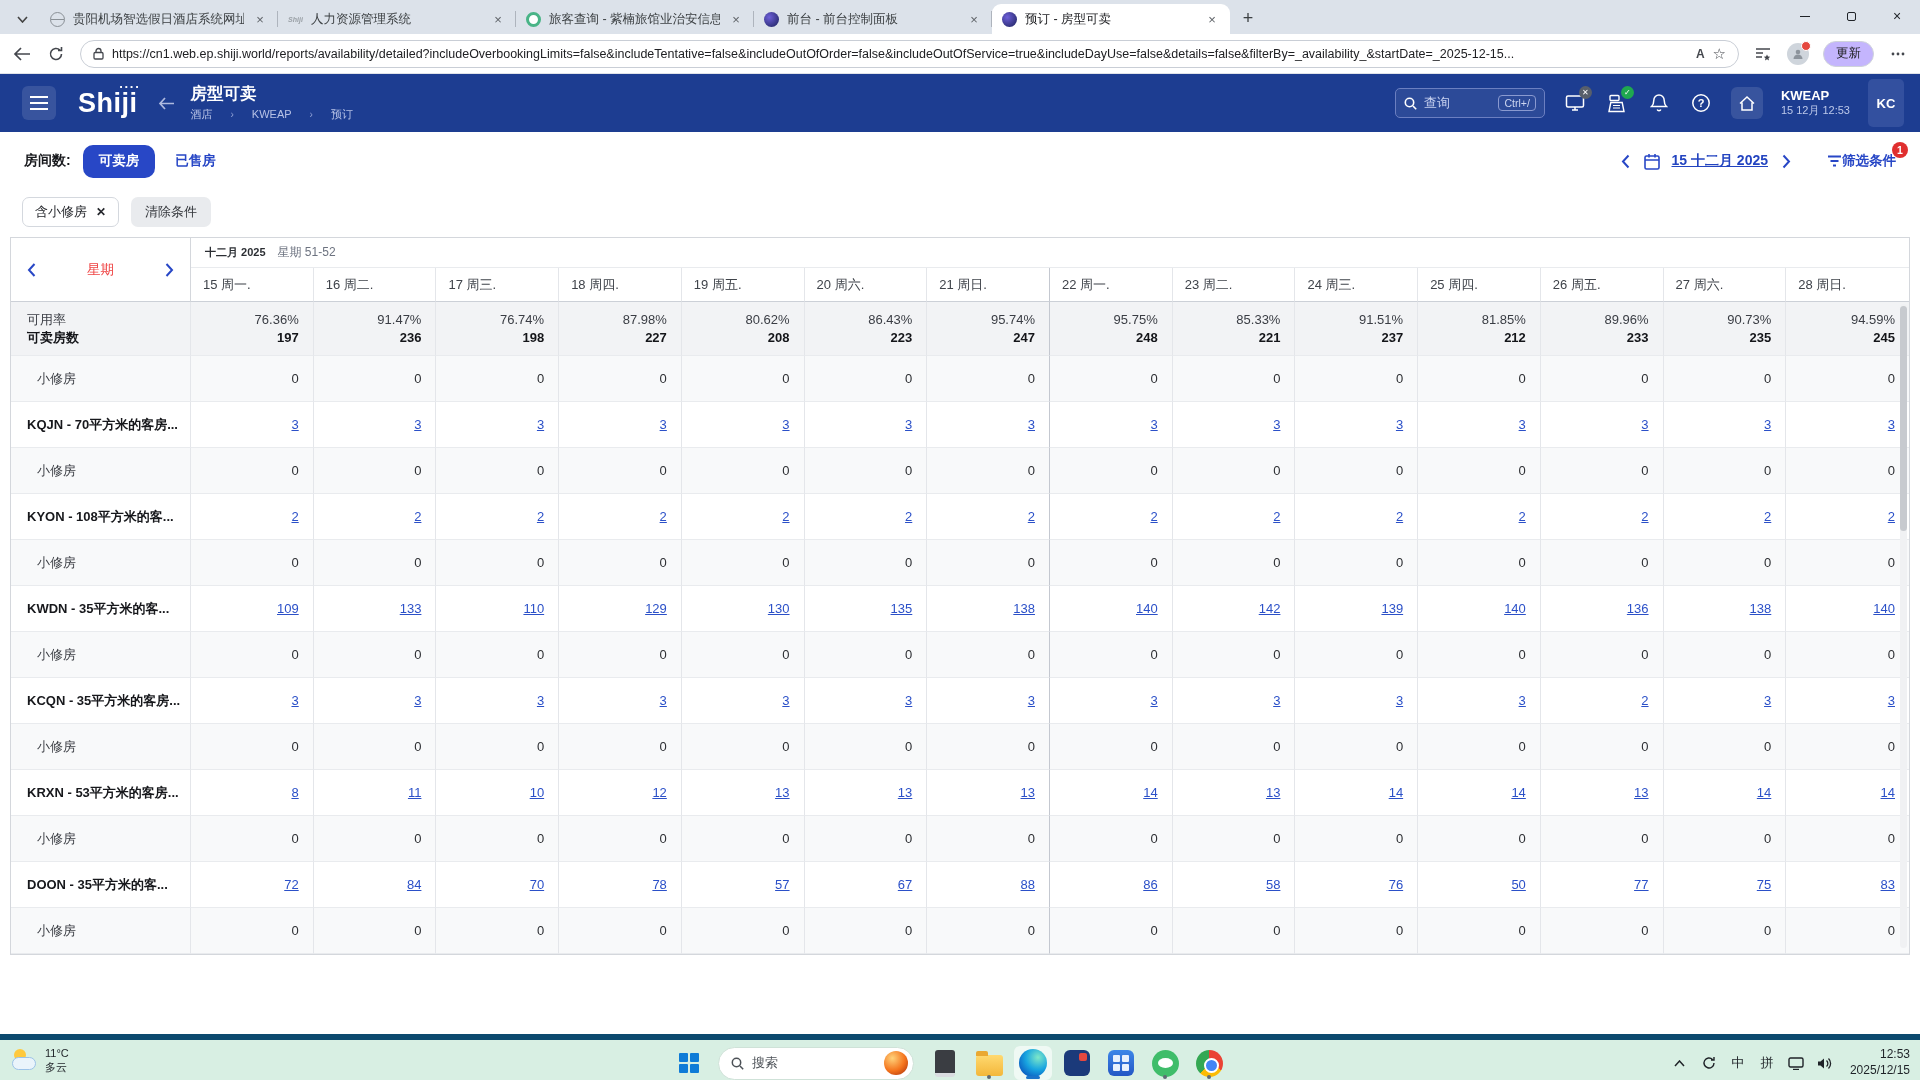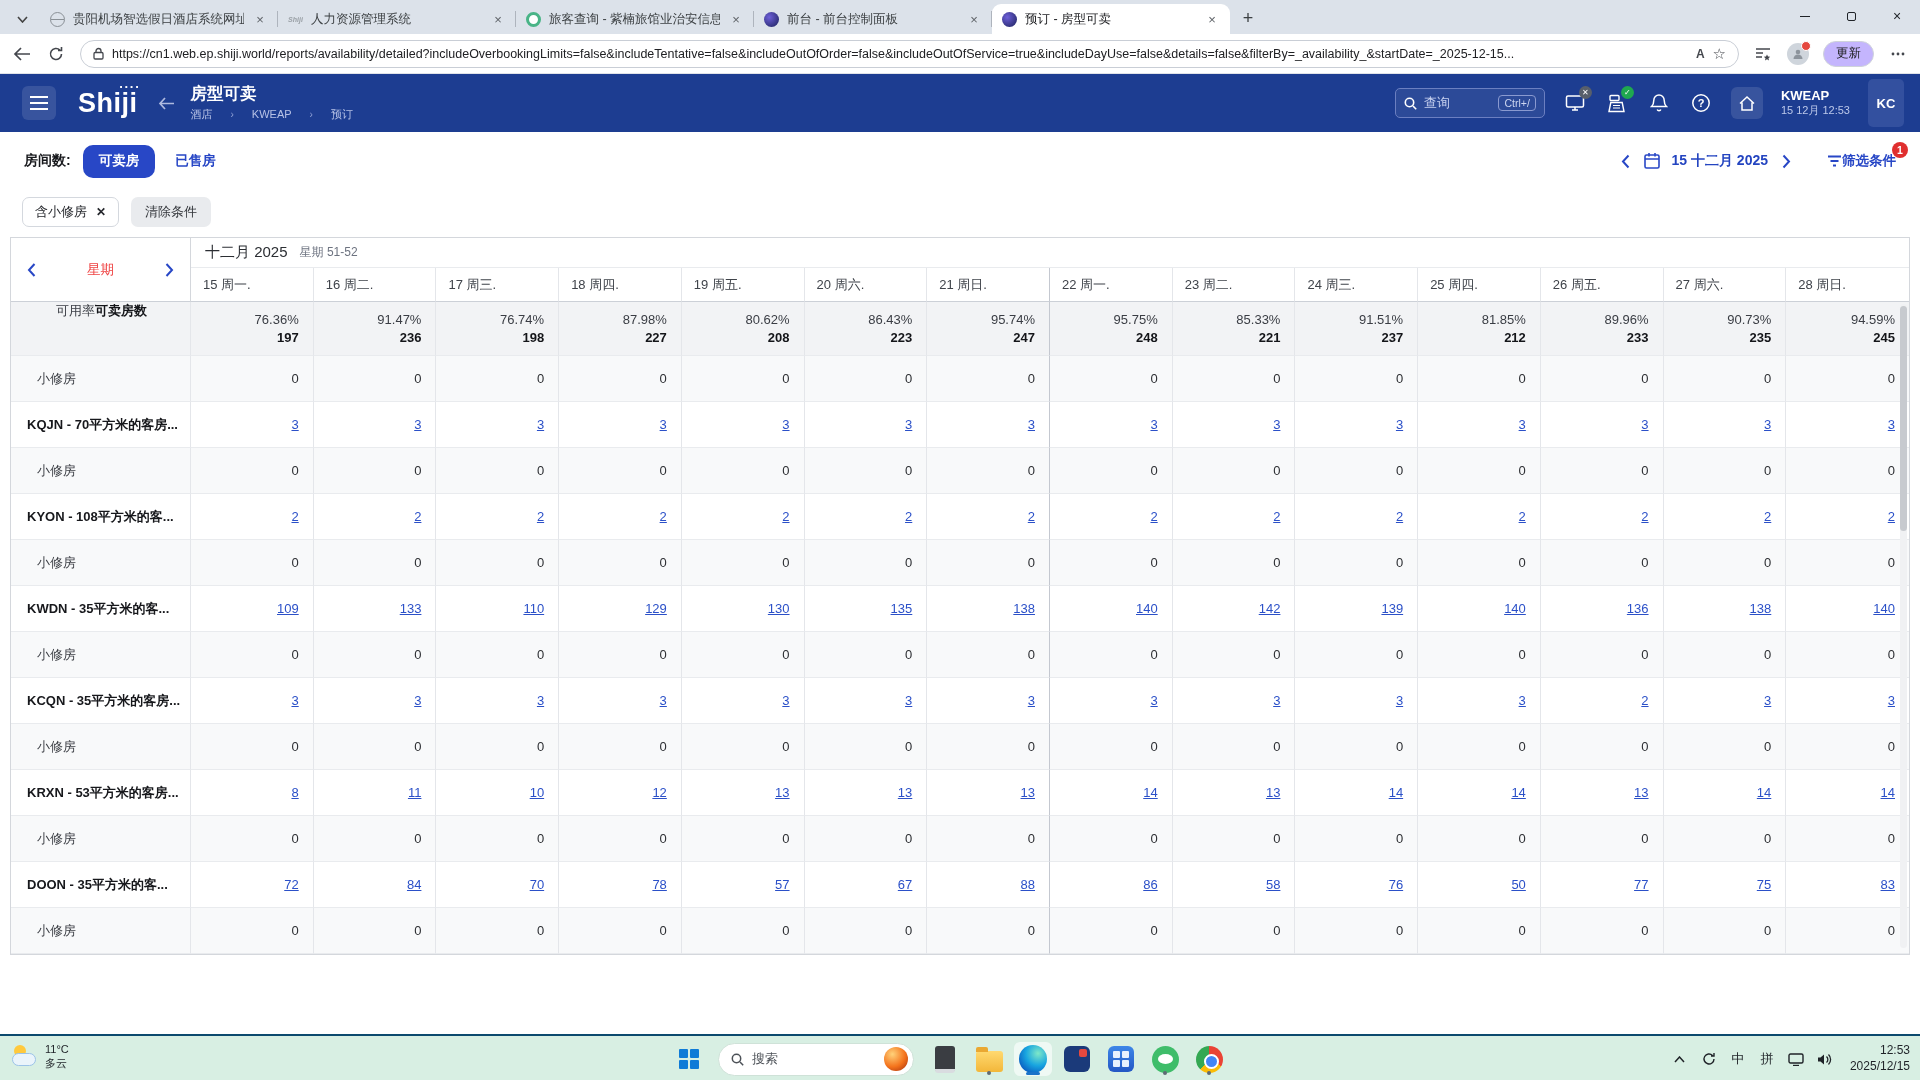--- a/index.html
+++ b/index.html
@@ -63,54 +63,54 @@
   .prop-name { font-size:13px; font-weight:bold; }
   .prop-time { font-size:11px; color:#bcc8ea; }
   .kc-box { width:36px; height:48px; border-radius:5px; background:#33509f; display:flex; align-items:center; justify-content:center; font-size:13px; font-weight:bold; }
   
   .toolbar { position:absolute; top:132px; left:0; right:0; height:58px; display:flex; align-items:center; padding:0 24px; }
   .rooms-label { font-size:14px; font-weight:bold; color:#17181c; }
   .pill-active { margin-left:12px; height:33px; padding:0 16px; background:var(--accent); color:#fff; font-size:13.5px; font-weight:bold; border-radius:10px; display:flex; align-items:center; }
   .sold-link { margin-left:20px; color:var(--accent); font-size:13.5px; font-weight:bold; }
   .datenav { margin-left:auto; display:flex; align-items:center; gap:14px; color:var(--accent); }
   .chev { display:flex; align-items:center; }
-  .date-label { font-size:14px; font-weight:bold; color:#2344c0; display:flex; align-items:flex-start; gap:12px; }
+  .date-label { font-size:14px; font-weight:bold; color:#2344c0; display:flex; align-items:center; gap:12px;text-decoration:underline; }
   .filter-btn { position:relative; display:flex; align-items:center; margin-left:22px; color:var(--accent); font-size:13.5px; font-weight:bold; }
   .filter-badge { position:absolute; top:-10px; right:-12px; min-width:16px; height:16px; border-radius:8px; background:#e02f2f; color:#fff; font-size:10.5px; display:flex; align-items:center; justify-content:center; padding:0 4px; font-weight:bold; }
   .chipsrow { position:absolute; top:190px; left:0; right:0; height:44px; display:flex; align-items:center; padding:0 22px; gap:12px; }
   .chip { height:30px; padding:0 12px; border:1px solid #d4d8de; border-radius:7px; background:#fff; display:flex; align-items:center; gap:9px; font-size:13px; color:#26282d; }
   .chip .x { font-weight:bold; font-size:12px; color:#26282d; }
   .chip-grey { height:30px; padding:0 14px; border-radius:7px; background:#e9ebee; display:flex; align-items:center; font-size:13px; color:#33363b; }
   
   .tablewrap { position:absolute; top:237px; left:10px; width:1900px; border:1px solid #d4d7dc; background:#fff; }
   .grid { display:grid; grid-template-columns:180px repeat(14, 1fr); grid-template-rows:30px 34px 54px repeat(13, 46px); }
   .cell { border-right:1px solid #e4e6ea; border-bottom:1px solid #e9ebee; display:flex; align-items:center; justify-content:flex-end; padding:0 14px 0 8px; font-size:13px; color:#2d2f33; min-width:0; }
   .cell:nth-child(15n+1) { border-right-color:#d4d7dc; }
   .cell.wkend { border-right-color:#c4c8d0; }
   .cell.lastcol { border-right:none; }
   .weeknav { grid-row:1 / 3; grid-column:1; justify-content:space-between; padding:0 16px; border-bottom-color:#ccd0d7; font-size:13.5px; color:#ef4444; }
   .month { grid-column:2 / -1; justify-content:flex-start; gap:12px; padding-left:14px; border-right:none; }
-  .mtitle { font-size:15px; font-weight:normal; color:#2b2e33; }
+  .mtitle { font-size:11px; font-weight:bold; color:#2b2e33; }
   .wrange { font-size:12px; color:#6d7380; }
   .dayhead { justify-content:flex-start; padding-left:12px; color:#3f434a; border-bottom-color:#ccd0d7; }
   .bg-avail { background:#f2f3f5; }
   .bg-oos { background:#f8f9fa; }
-  .avail-label { align-items:flex-start; justify-content:center; padding-left:16px; line-height:1.35; }
+  .avail-label { flex-direction:column; align-items:flex-start; justify-content:center; padding-left:16px; line-height:1.35; }
   .avail-label .l1 { color:#3a3d44; }
   .avail-label .l2 { font-weight:bold; color:#141519; }
   .avail-cell { flex-direction:column; align-items:flex-end; justify-content:center; line-height:1.35; }
   .avail-cell .pct { color:#3a3d44; }
   .avail-cell .cnt { font-weight:bold; color:#141519; }
   .rowlabel { justify-content:flex-start; padding-left:16px; font-weight:bold; color:#17181c; white-space:nowrap; overflow:hidden; }
   .ooslabel { justify-content:flex-start; padding-left:26px; color:#3c3f45; font-weight:normal; }
   .lnk { color:var(--link); text-decoration:underline; cursor:pointer; }
   .vscroll { position:absolute; right:2px; top:66px; bottom:6px; width:7px; background:#f0f1f3; border-radius:4px; }
   .vscroll .thumb { position:absolute; top:2px; left:0; width:7px; height:225px; background:#c7cacf; border-radius:4px; }
   
-  .taskbar { position:absolute; left:0; right:0; bottom:0; height:46px; background:#d8efe3; border-top:2px solid #0c4a6e; }
+  .taskbar { position:absolute; left:0; right:0; bottom:0; height:46px; background:#d8efe3; border-top:6px solid #0c4a6e; }
   .weather { position:absolute; left:12px; top:6px; display:flex; align-items:center; gap:7px; }
   .weather-icon { position:relative; width:26px; height:24px; }
   .weather-icon::before { content:""; position:absolute; left:2px; top:1px; width:12px; height:12px; border-radius:50%; background:#ffc93d; }
   .weather-icon::after { content:""; position:absolute; left:0px; bottom:2px; width:22px; height:11px; border-radius:7px; background:#eaf4fb; border:1px solid #9cc3e8; }
   .weather-text { font-size:11px; color:#1f2328; line-height:1.3; }
   .centerdock { position:absolute; left:672px; top:6px; display:flex; align-items:center; gap:12px; }
   .startbtn { width:34px; height:34px; display:flex; align-items:center; justify-content:center; border-radius:6px; }
   .winlogo { width:20px; height:20px; display:grid; grid-template-columns:1fr 1fr; gap:2px; }
   .winlogo i { background:#0f7bd7; border-radius:1px; }
   .tsearch { width:196px; height:33px; background:#fff; border:1px solid #cfe2d8; border-radius:17px; display:flex; align-items:center; padding:0 5px 0 12px; gap:8px; }

